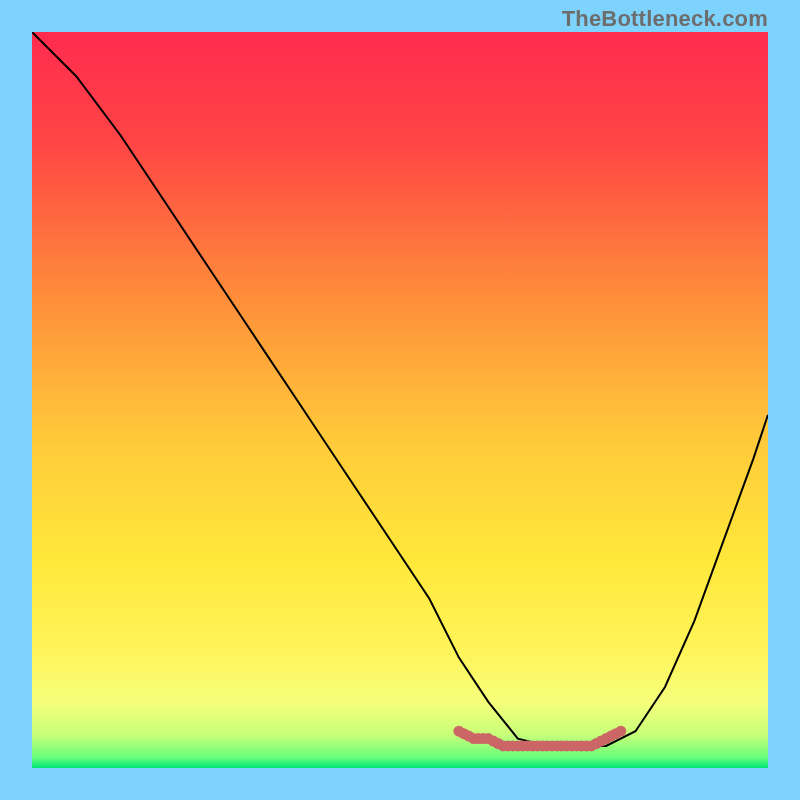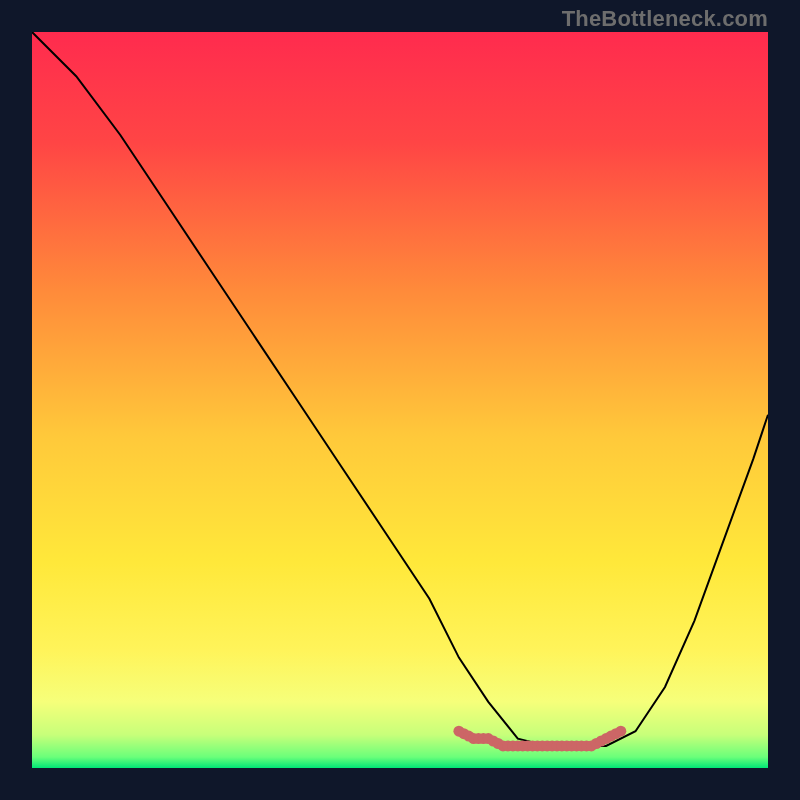--- a/index.html
+++ b/index.html
@@ -8,21 +8,21 @@
     width: 800px;
     height: 800px;
     background: #000;
     font-family: Arial, Helvetica, sans-serif;
     overflow: hidden;
   }
   .frame {
     position: relative;
     width: 800px;
     height: 800px;
-    background: #0f172a;
+    background: #7dd3fc;
     text-align: center;
   }
   .plot-area {
     position: absolute;
     left: 32px;
     top: 32px;
     width: 736px;
     height: 736px;
     overflow: hidden;
   }

